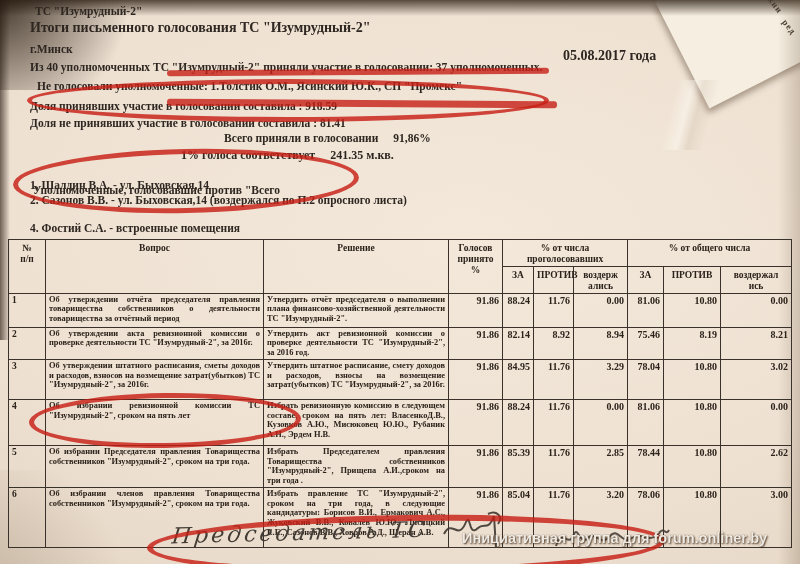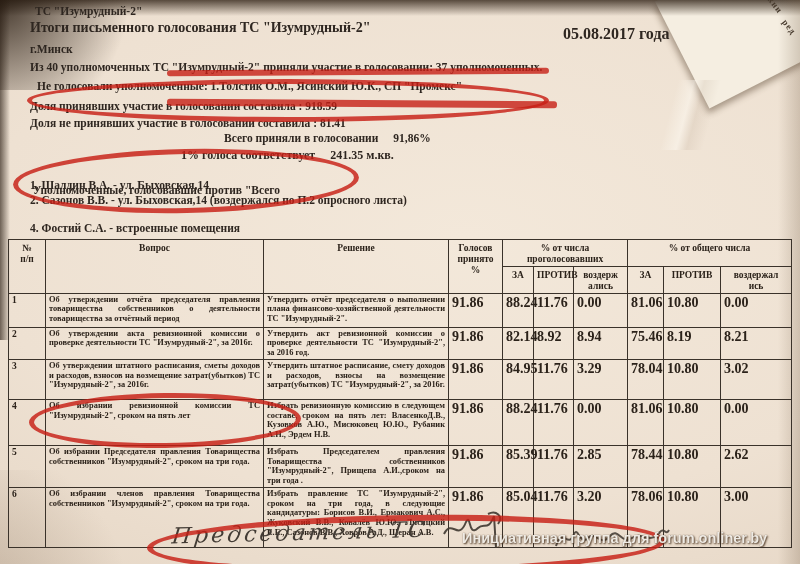--- a/index.html
+++ b/index.html
@@ -28,42 +28,42 @@
   .fold-dark{position:absolute;left:736px;top:-6px;width:120px;height:26px;z-index:0;
     background:#302216;transform:rotate(-27deg);}
   .corner-frag{position:absolute;z-index:2;font-size:9px;font-weight:bold;color:#46392c;
     transform:rotate(52deg);letter-spacing:1px;}
   .frag1{left:766px;top:0px;}
   .frag2{left:781px;top:22px;}
   
   .t{position:absolute;z-index:2;font-weight:bold;white-space:nowrap;}
   .org{left:35px;top:5px;font-size:11.5px;}
   .title{left:30px;top:20px;width:740px;text-align:left;font-size:14px;}
-  .date{left:563px;top:25px;font-size:16px;text-align:right;}
+  .date{left:563px;top:48px;font-size:14px;text-align:right;}
   .city{left:30px;top:43px;font-size:11.5px;}
   .pline{left:30px;top:61px;font-size:11.5px;}
   .nvline{left:37px;top:80px;font-size:11.5px;}
   .s1line{left:30px;top:100px;font-size:11.5px;}
   .s2line{left:30px;top:117px;font-size:11.5px;}
   .total{left:224px;top:132px;font-size:11.5px;text-align:right;}
   .equiv{left:181px;top:148px;font-size:12px;}
   .gap{display:inline-block;width:15px;}
   .against{left:33px;top:164px;font-size:11.5px;margin-top:20px;}
   .it1{left:30px;top:179px;font-size:11.5px;}
   .it2{left:30px;top:194px;font-size:11.5px;}
   .it3{left:30px;top:208px;font-size:11.5px;}
   .it4{left:30px;top:222px;font-size:11.5px;}
   
   table.vote{position:absolute;left:8px;top:239px;width:783px;z-index:2;
     border-collapse:collapse;table-layout:fixed;font-weight:bold;color:#2b221a;}
   table.vote th, table.vote td{border:1px solid #3a322a;padding:1px 3px;vertical-align:top;}
   table.vote th{font-size:9.5px;text-align:center;white-space:pre-line;line-height:1.15;padding-top:3px;}
   td.num{font-size:9.5px;text-align:left;}
   td.q,td.d{font-size:8.4px;line-height:1.16;text-align:justify;margin-top:21px;}
-  td.v{font-size:14px;text-align:left;padding-top:3px;}
+  td.v{font-size:10px;text-align:right;padding-top:3px;}
   
   .red{position:absolute;z-index:4;pointer-events:none;}
   .oval{border:5px solid rgba(199,31,21,.82);border-radius:50%;}
   .strike{background:rgba(199,31,21,.8);border-radius:3px;}
   .strike1{left:167px;top:69px;width:382px;height:6px;transform:rotate(-.4deg);}
   .oval1{left:27px;top:79px;width:512px;height:33px;}
   .strike2{left:167px;top:100px;width:390px;height:7px;transform:rotate(.4deg);}
   .oval2{left:13px;top:149px;width:336px;height:54px;transform:rotate(-1.2deg);}
   .oval3{left:29px;top:393px;width:262px;height:45px;transform:rotate(-.8deg);}
   .oval4{left:147px;top:515px;width:506px;height:47px;border-width:6px;transform:rotate(-.8deg);}

